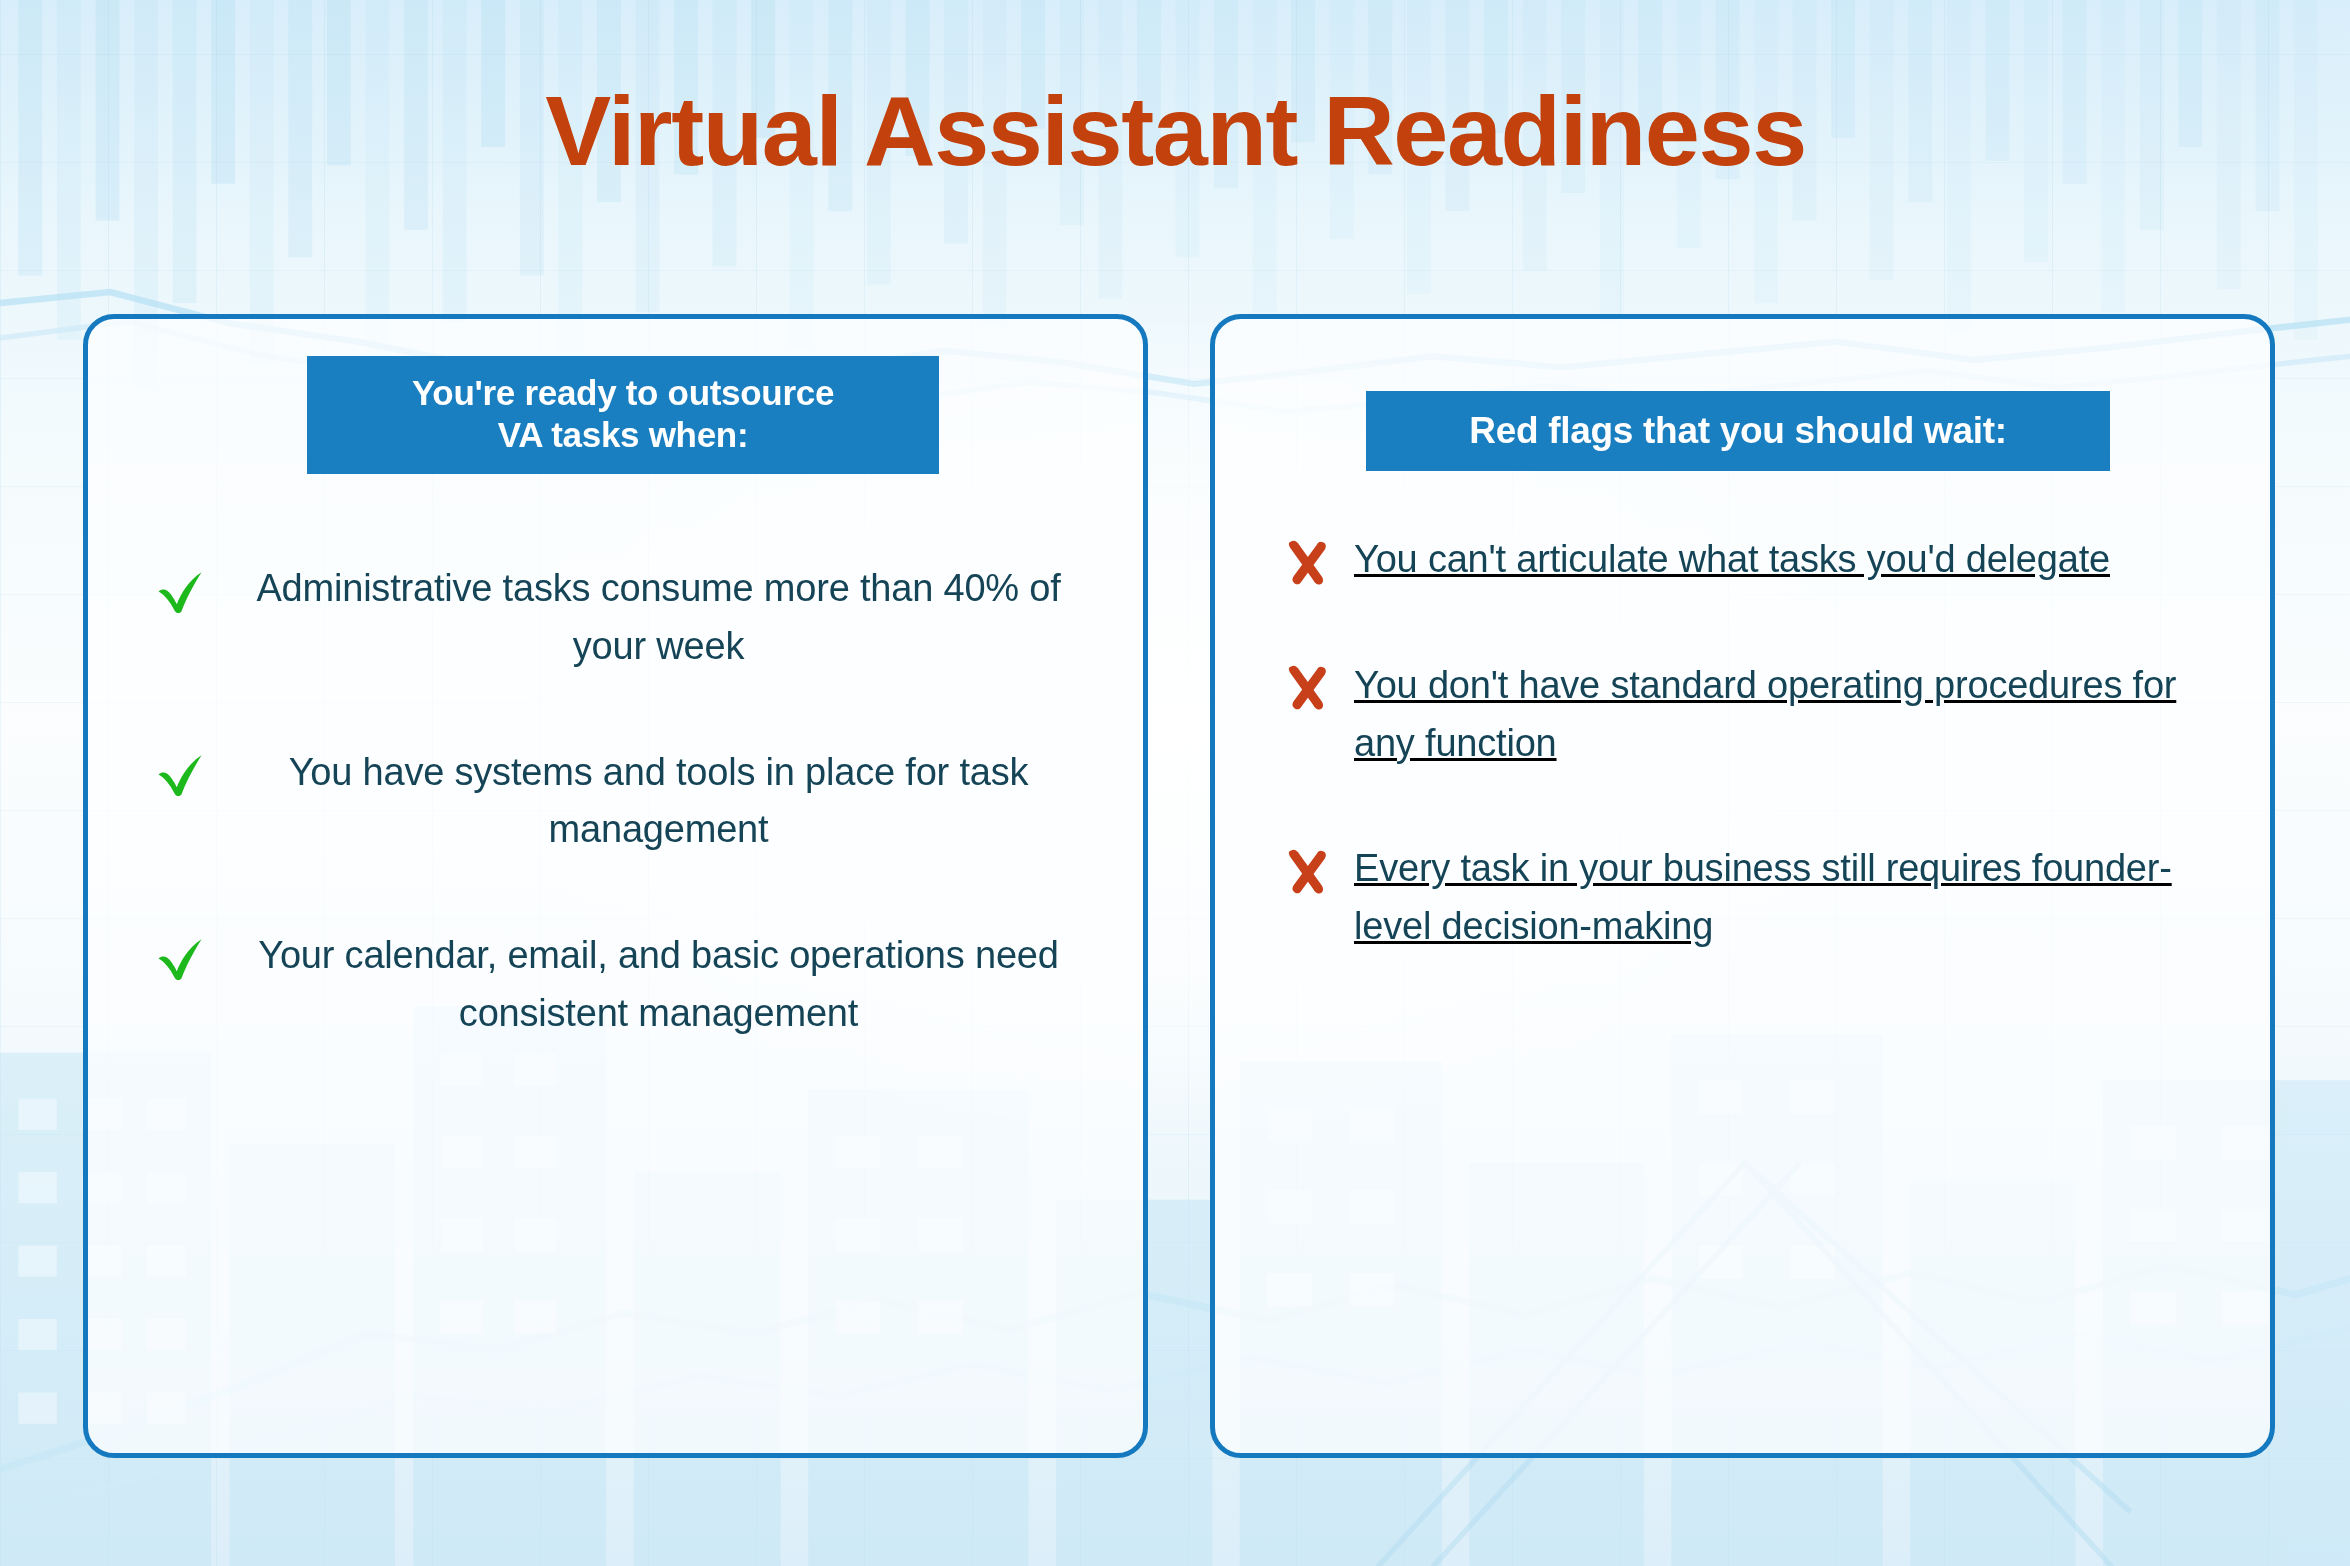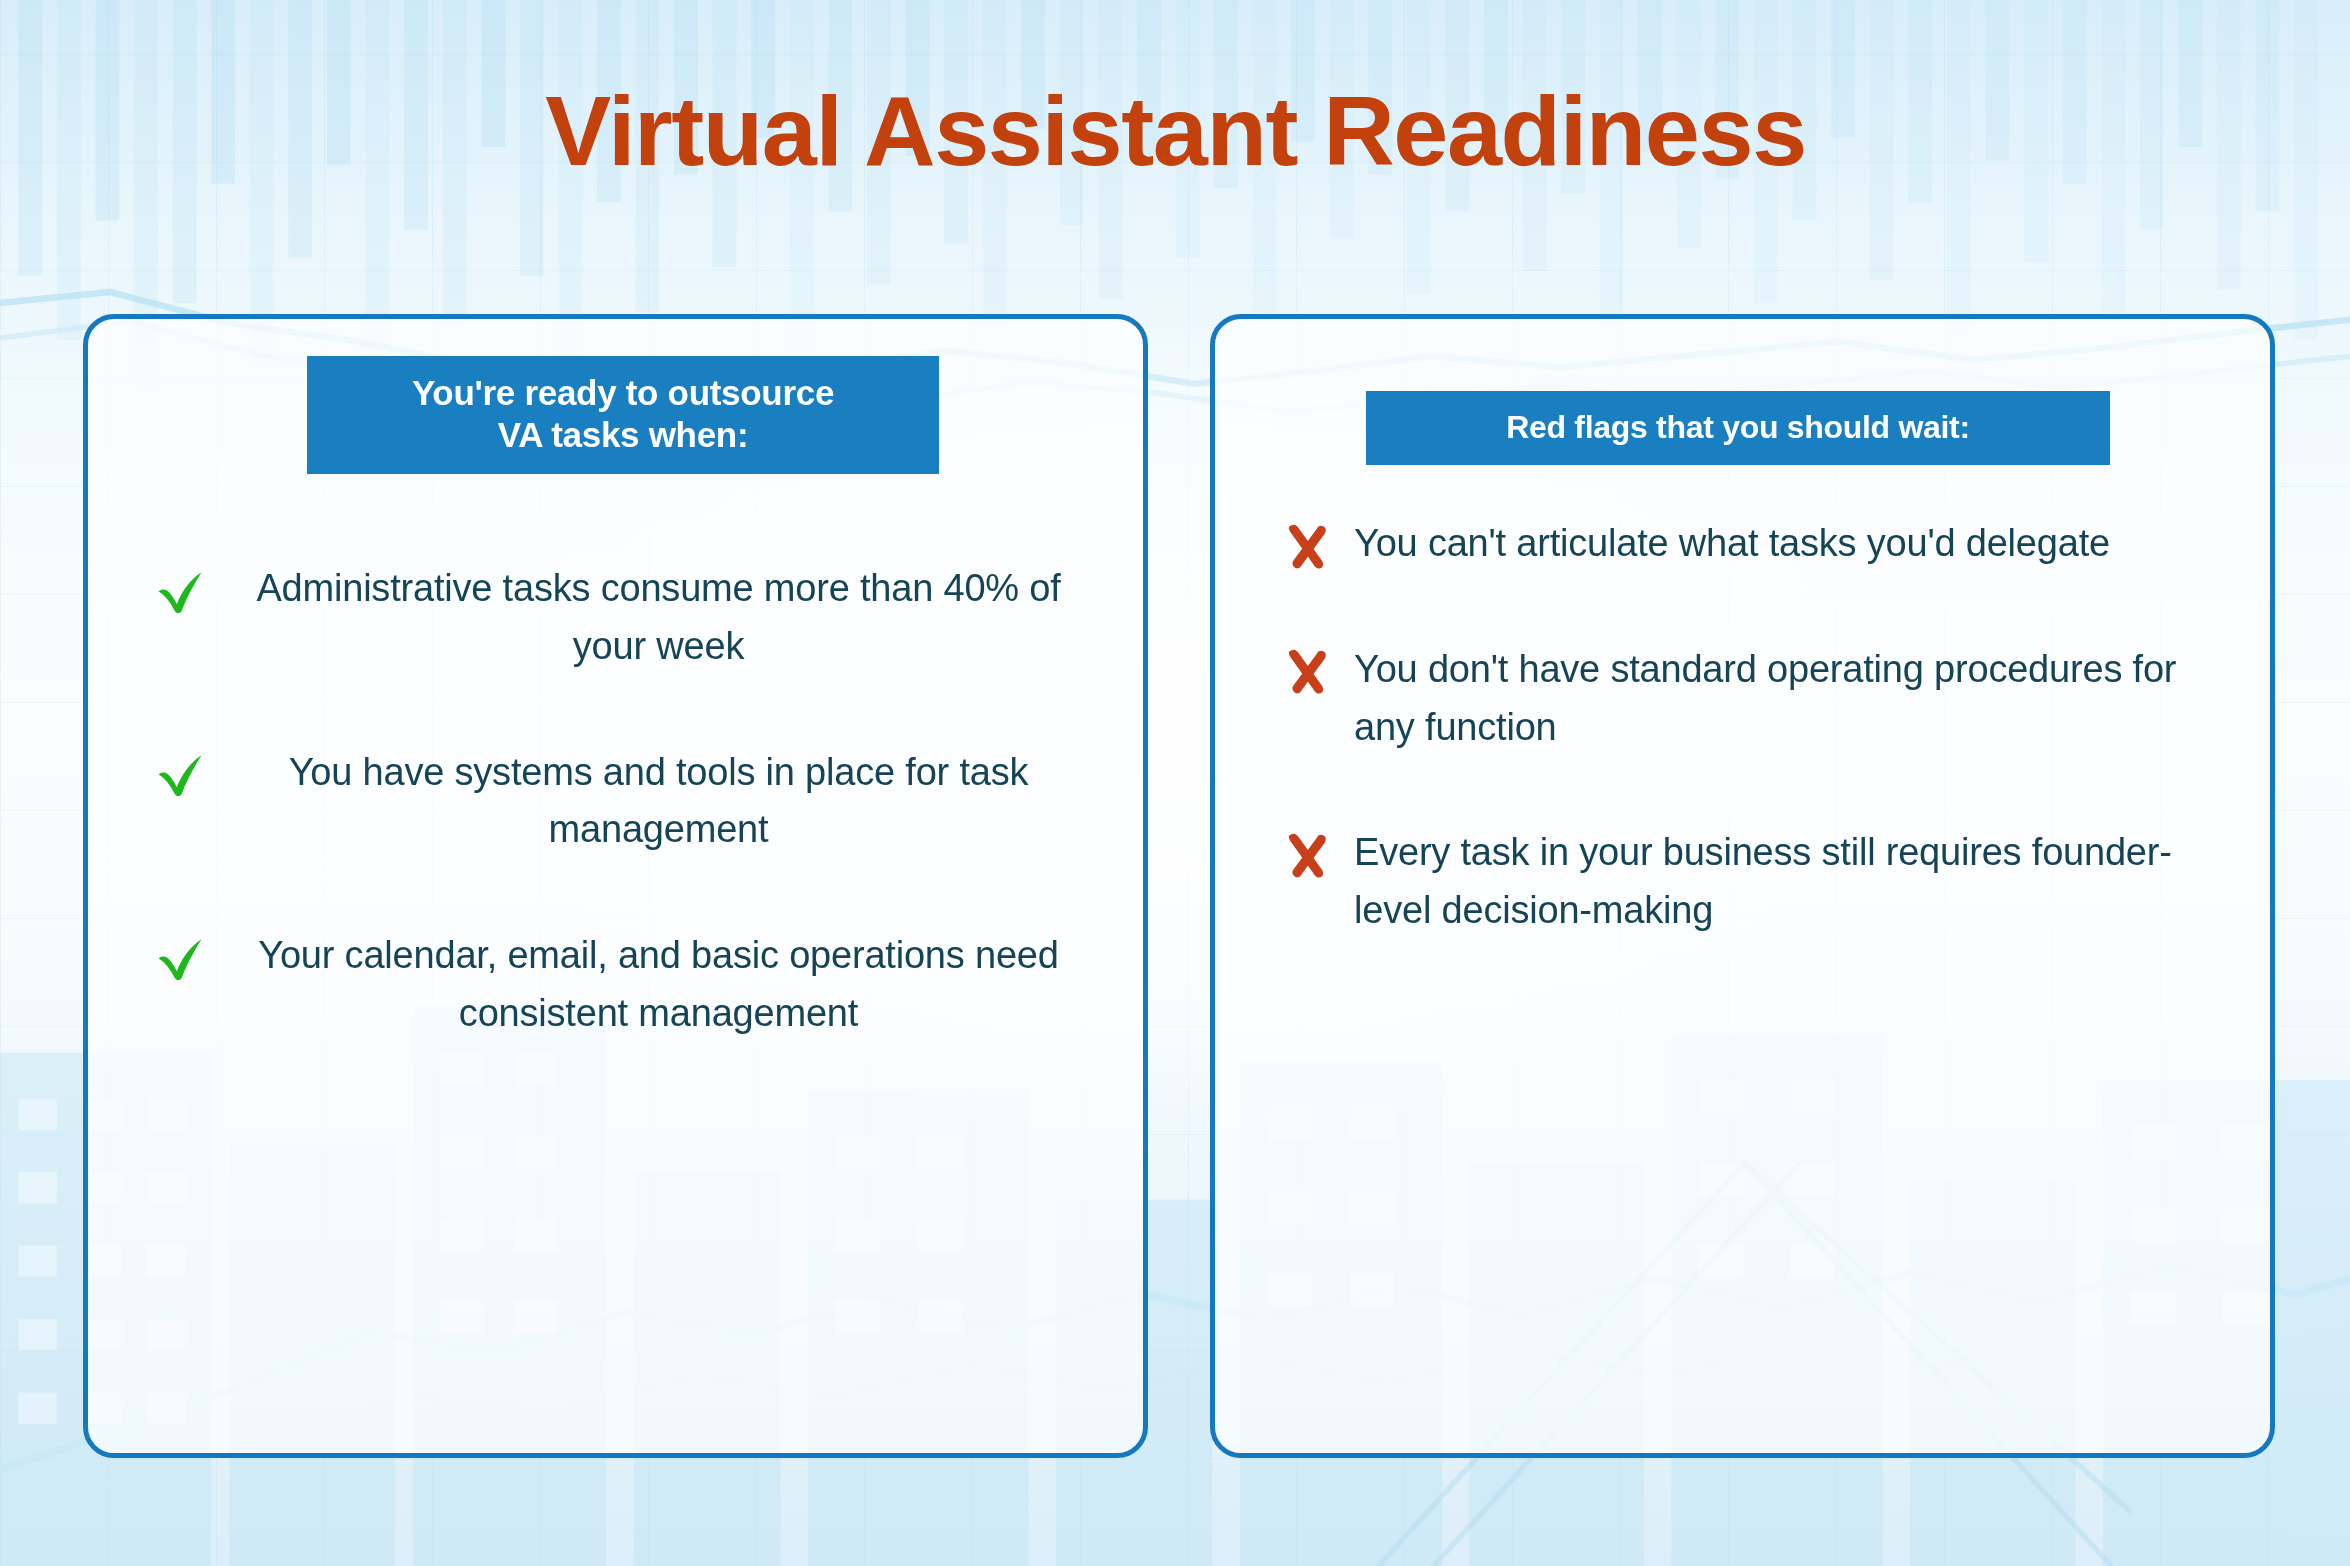--- a/index.html
+++ b/index.html
@@ -123,33 +123,33 @@
     padding: 15.6px 9.2px 17.4px;
     font-size: 35px;
     line-height: 1.22;
   }
 
   #header-redflags {
     left: 151px;
     top: 72px;
     width: 744px;
     padding: 16.5px 9.2px 18.4px;
-    font-size: 32px;
+    font-size: 37px;
     line-height: 1.22;
   }
 
   .list {
     position: absolute;
     left: 0;
     width: 100%;
     list-style: none;
   }
 
   #list-ready    { top: 241px; padding: 0 53px 0 66px; text-align: center; }
-  #list-redflags { top: 196px; padding: 0 37px 0 66px; }
+  #list-redflags { top: 212px; padding: 0 37px 0 66px; text-decoration: underline; }
 
   .list-item {
     display: flex;
     align-items: flex-start;
     gap: 20px;
   }
 
   #list-ready .list-item    { margin-bottom: 68px; }
   #list-redflags .list-item { margin-bottom: 68px; }
 

